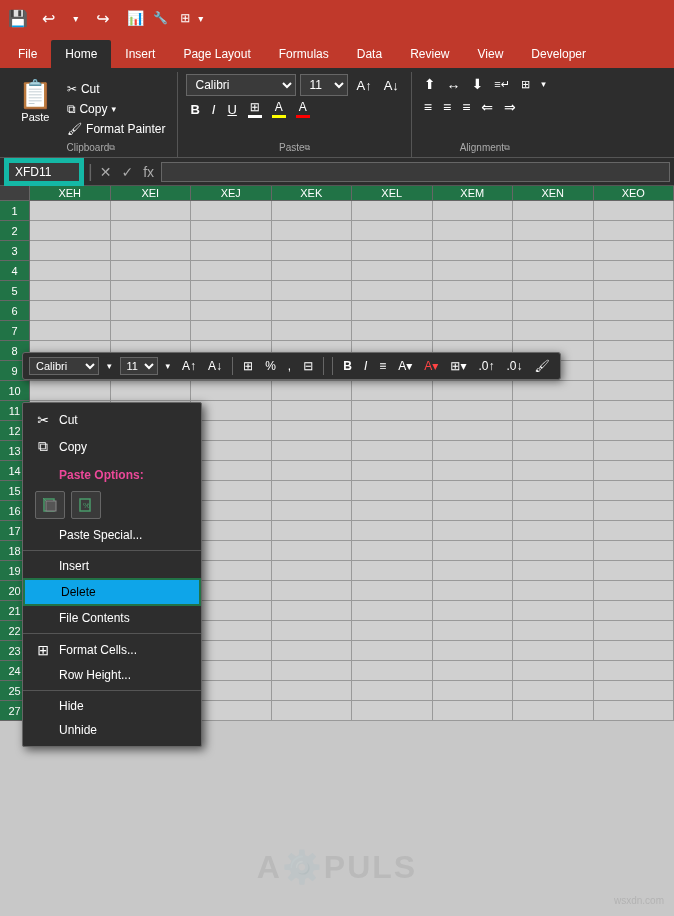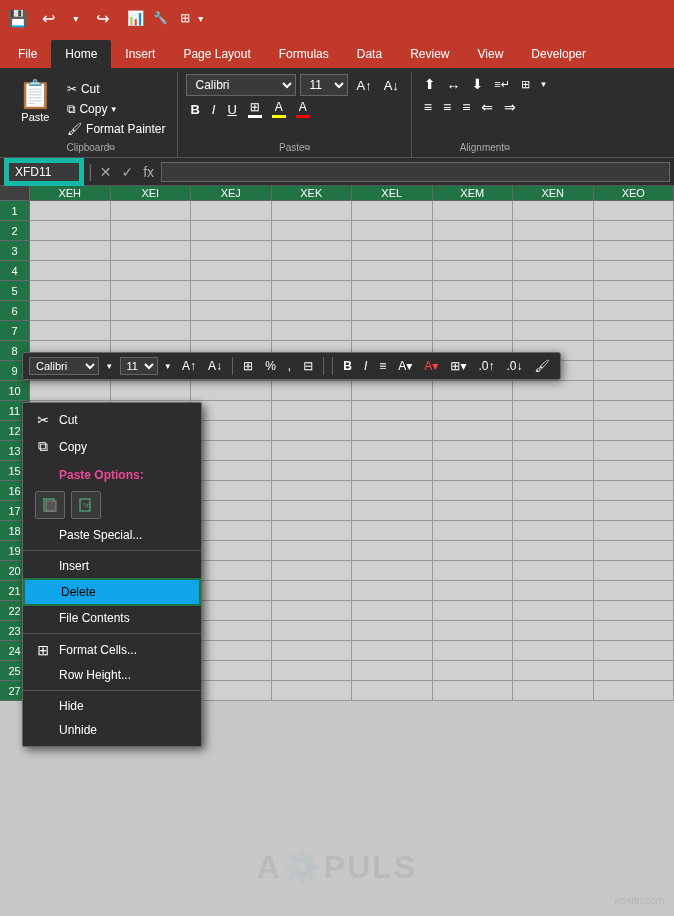--- a/index.html
+++ b/index.html
@@ -681,20 +681,31 @@
         <div class="cell selected-col"></div>
         <div class="cell selected-col"></div>
         <div class="cell selected-col"></div>
         <div class="cell selected-col"></div>
         <div class="cell selected-col"></div>
         <div class="cell selected-col"></div>
         <div class="cell selected-col"></div>
       </div>
     <div class="grid-row">
         <div class="row-num selected">13</div>
+        <div class="cell selected-col"></div>
+        <div class="cell selected-col"></div>
+        <div class="cell selected-col"></div>
+        <div class="cell selected-col"></div>
+        <div class="cell selected-col"></div>
+        <div class="cell selected-col"></div>
+        <div class="cell selected-col"></div>
+        <div class="cell selected-col"></div>
+      </div>
+    <div class="grid-row">
+        <div class="row-num selected">14</div>
         <div class="cell selected-col"></div>
         <div class="cell selected-col"></div>
         <div class="cell selected-col"></div>
         <div class="cell selected-col"></div>
         <div class="cell selected-col"></div>
         <div class="cell selected-col"></div>
         <div class="cell selected-col"></div>
         <div class="cell selected-col"></div>
       </div>
     <div class="grid-row">

